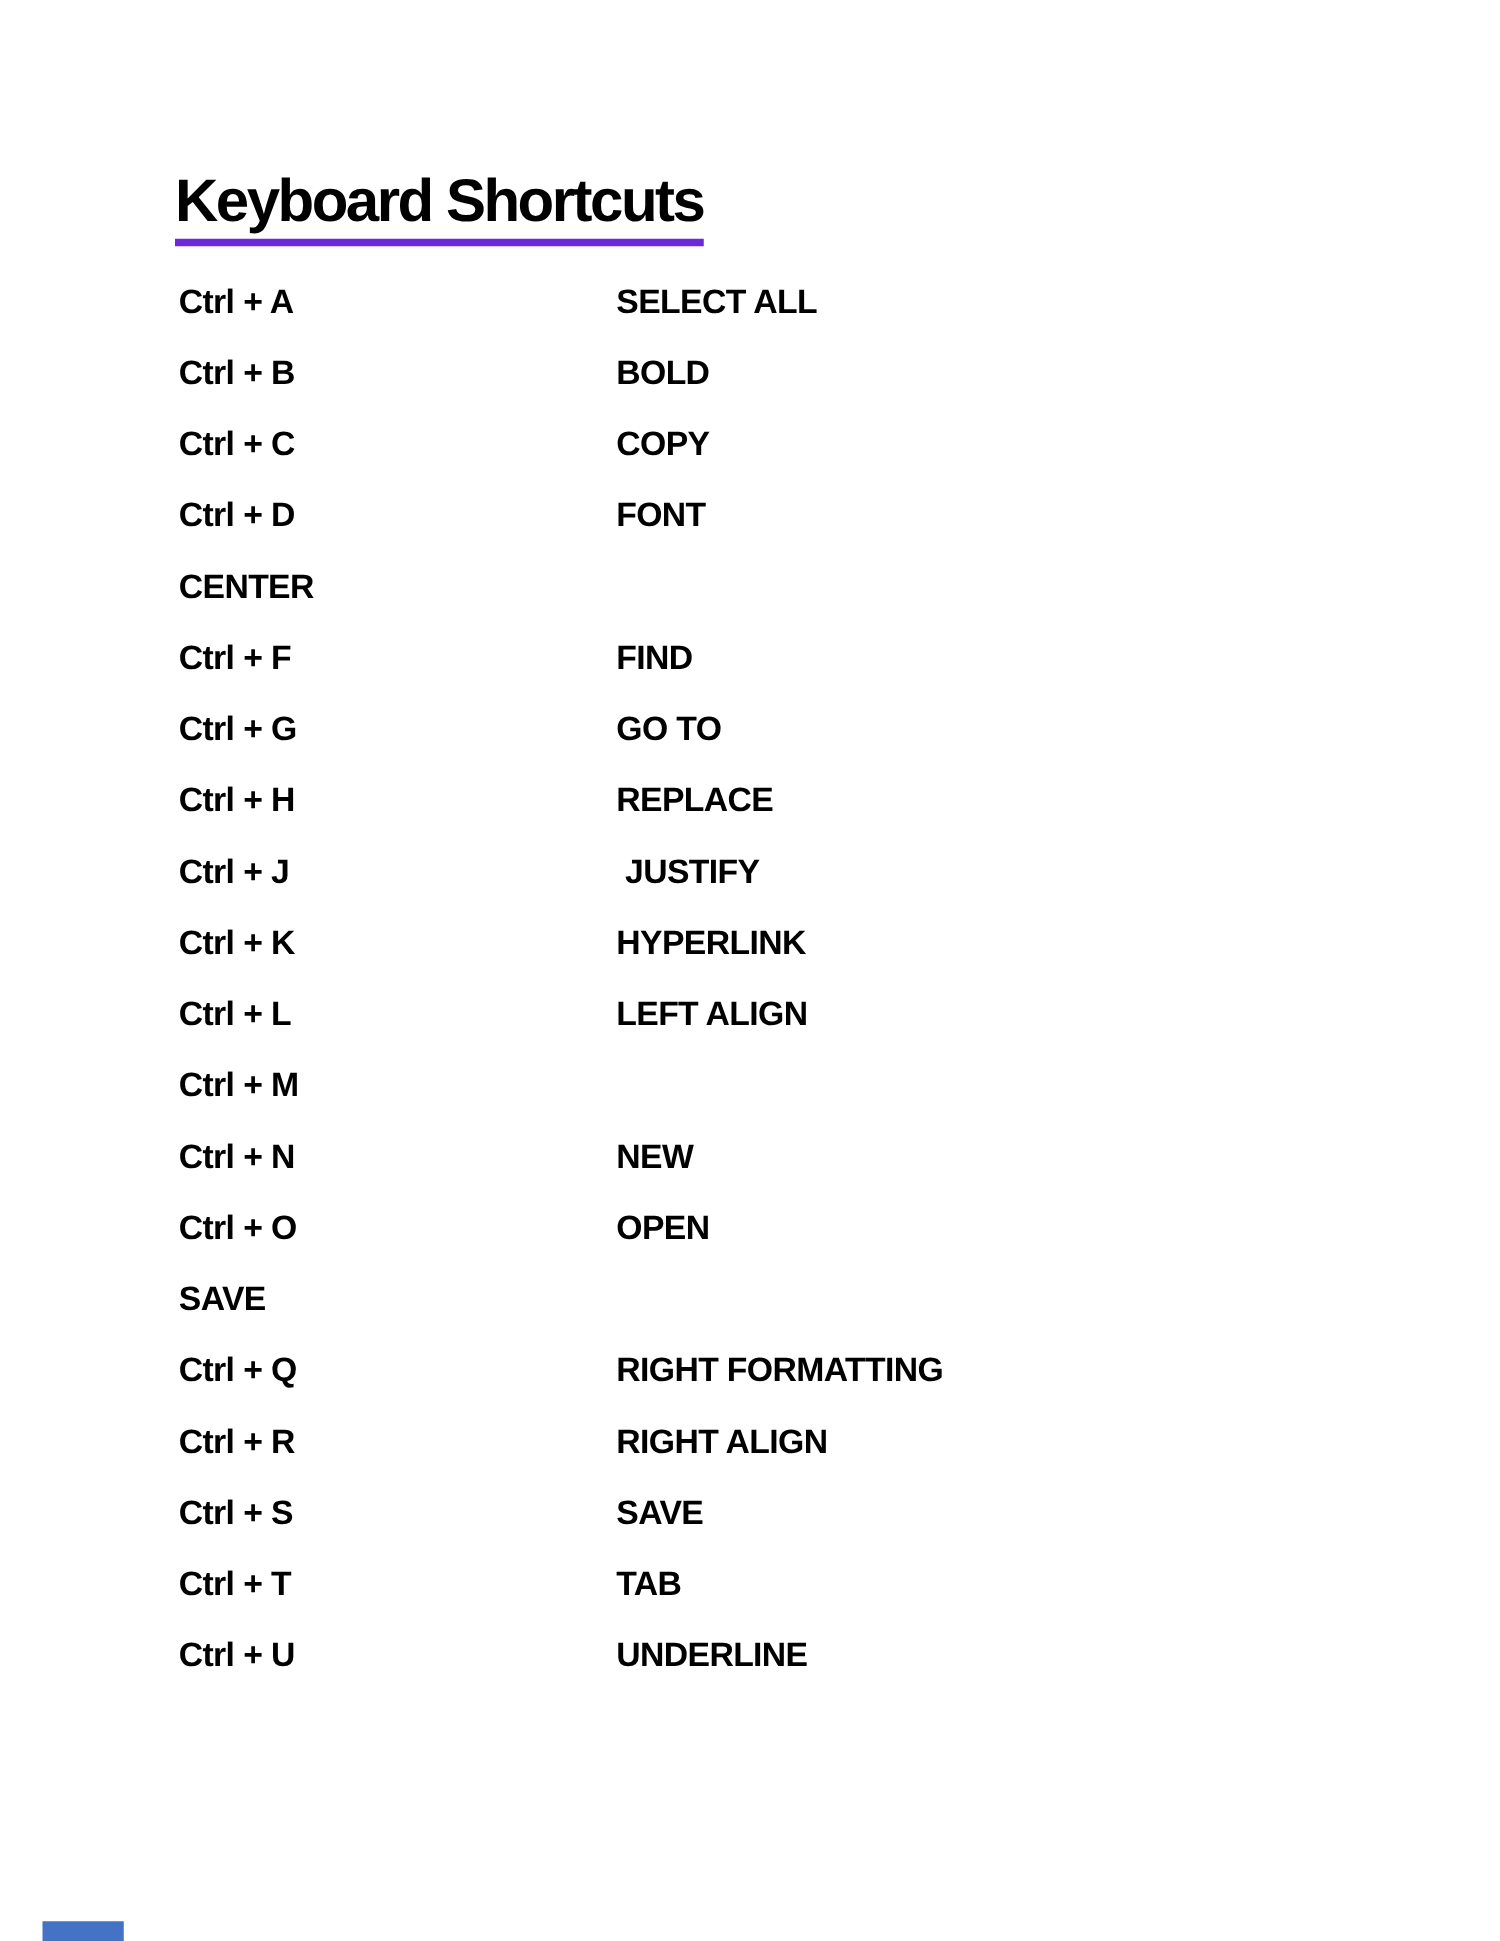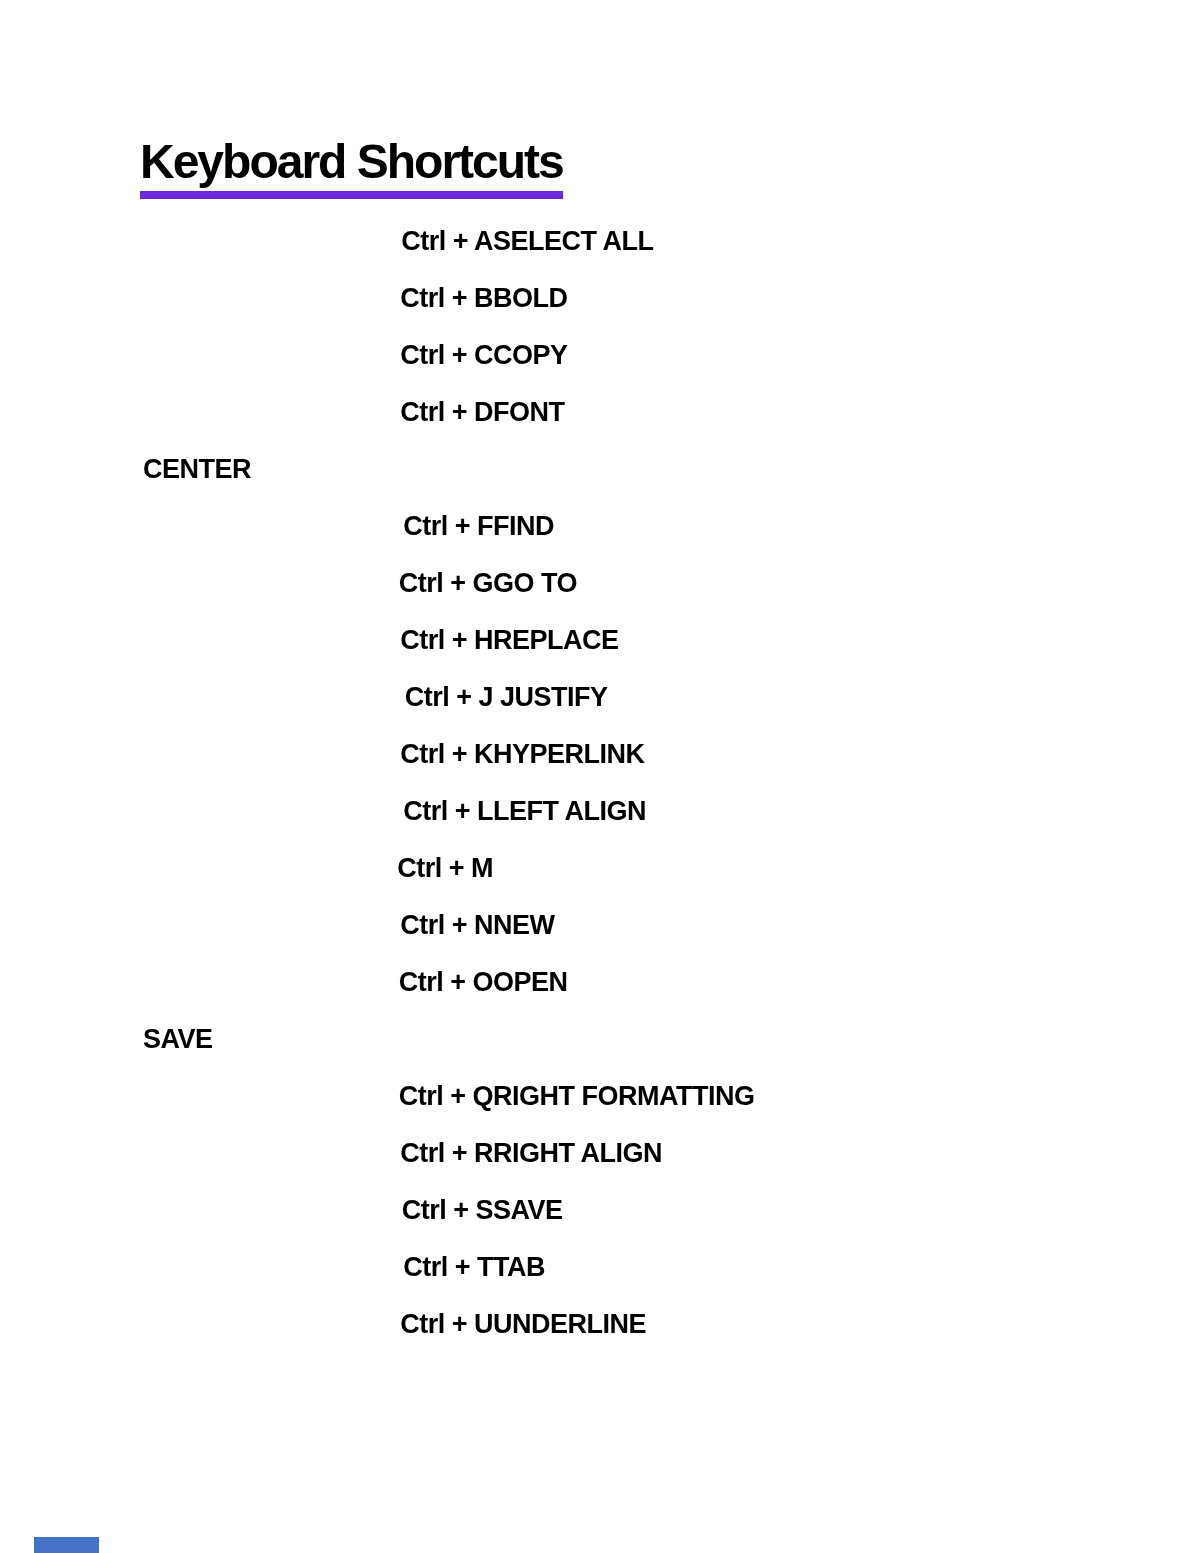--- a/index.html
+++ b/index.html
@@ -20,42 +20,41 @@
     position: absolute;
     left: 140px;
     top: 138px;
     margin: 0;
     font-size: 48px;
     font-weight: 700;
     letter-spacing: -2px;
     line-height: 1;
     color: #000000;
     display: inline-block;
-    border-bottom: 8px solid #6d28d9;
+    border-bottom: 6px solid #6d28d9;
     padding-bottom: 5px;
   }
   .shortcut-list {
     position: absolute;
     left: 143px;
     top: 213px;
     width: 950px;
   }
   .shortcut-row {
     display: flex;
     height: 57px;
     line-height: 57px;
     font-size: 27px;
     font-weight: 700;
     letter-spacing: -0.5px;
   }
   .shortcut-keys {
     width: 350px;
     flex: 0 0 350px;
     white-space: pre;
-    text-align: right;
   }
   .shortcut-action {
     flex: 1;
     white-space: pre;
   }
   .page-marker {
     position: absolute;
     left: 34px;
     top: 1537px;
     width: 65px;

